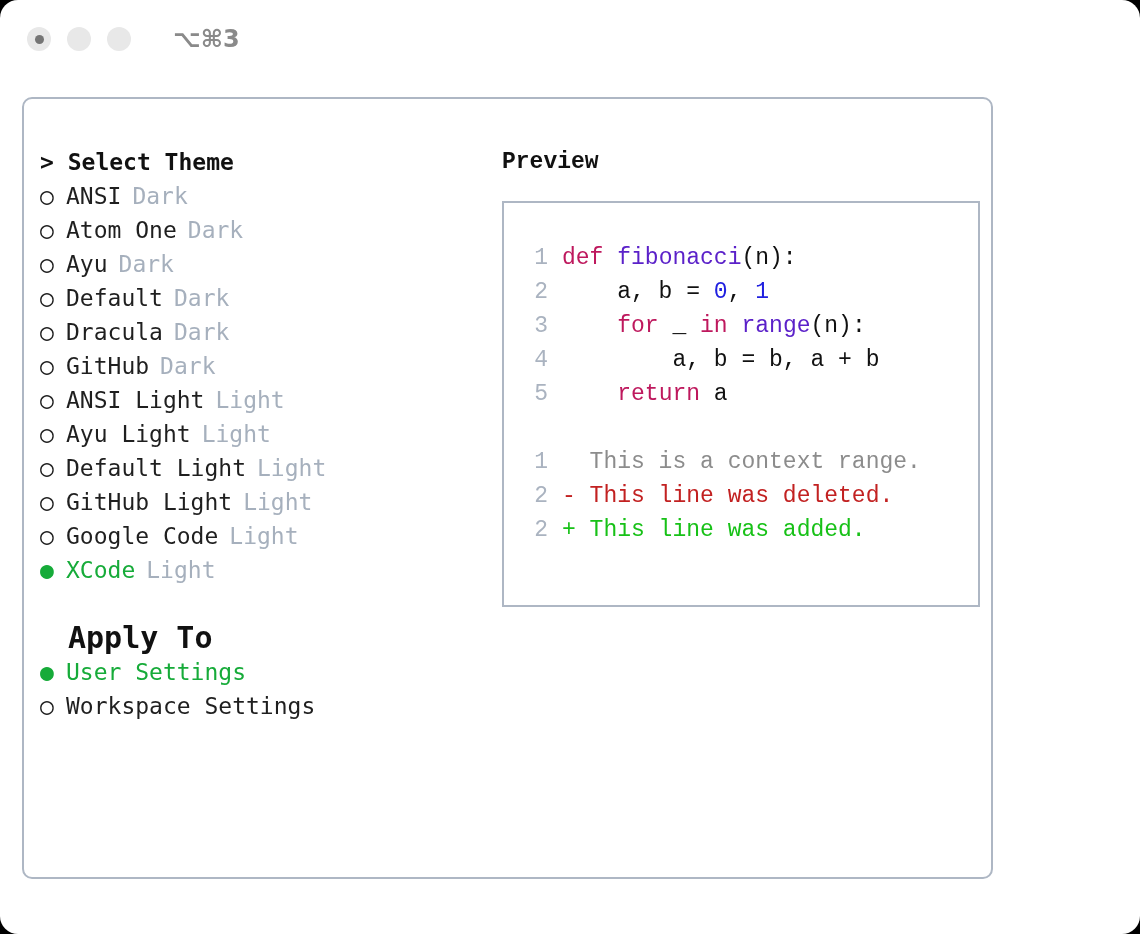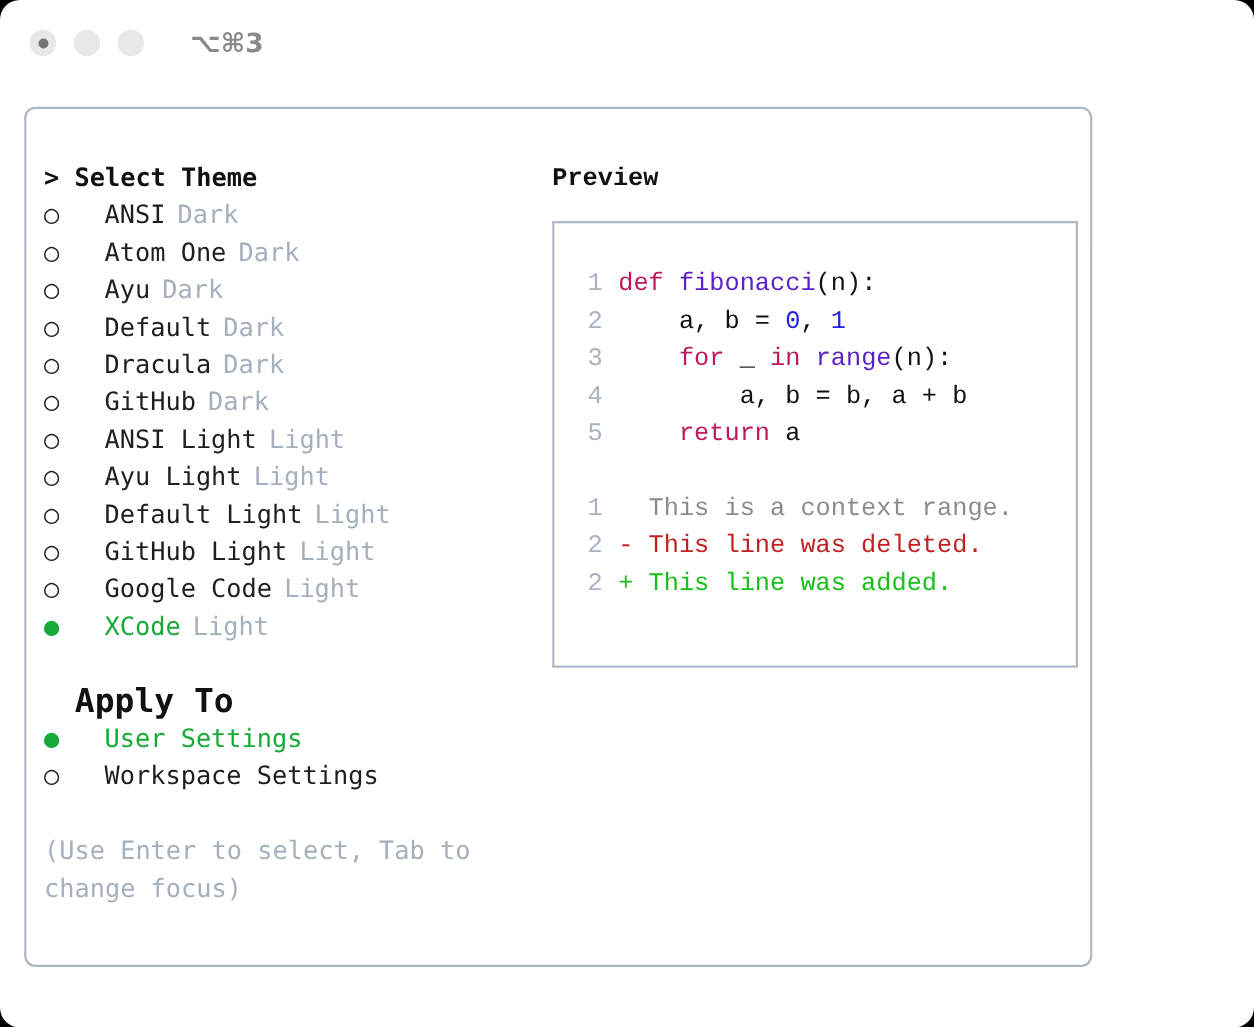--- a/index.html
+++ b/index.html
@@ -98,21 +98,21 @@
     white-space: pre;
   }
   .marker {
     display: inline-block;
     width: 26px;
     flex: 0 0 26px;
     color: #1f1f1f;
     font-size: 23px;
   }
   .opt.selected .marker { color: #16ab39; }
-  .opt-label { color: #1f1f1f; margin-left: 29px; }
+  .opt-label { color: #1f1f1f; }
   .opt.selected .opt-label { color: #16ab39; }
   .opt-tag {
     color: #a6b0bd;
     margin-left: 11px;
   }
   .spacer-row { height: 34px; }
   .apply-head {
     font-size: 30px;
     font-weight: bold;
     color: #111111;
@@ -207,21 +207,20 @@
           <div class="opt"><span class="marker">○</span><span class="opt-label">GitHub Light</span><span class="opt-tag">Light</span></div>
           <div class="opt"><span class="marker">○</span><span class="opt-label">Google Code</span><span class="opt-tag">Light</span></div>
           <div class="opt selected"><span class="marker">●</span><span class="opt-label">XCode</span><span class="opt-tag">Light</span></div>
         </div>
       <div class="spacer-row"></div>
       <div class="apply-head">Apply To</div>
       <div id="apply-items">
           <div class="opt selected"><span class="marker">●</span><span class="opt-label">User Settings</span></div>
           <div class="opt"><span class="marker">○</span><span class="opt-label">Workspace Settings</span></div>
         </div>
-      <div class="hint">(Use Enter to select, Tab to change focus)</div>
     </div>
 
     <div class="right-col">
       <div class="preview-title">Preview</div>
       <div class="preview-box">
         <div id="code-block">
             <div class="code-line"><span class="lnum">1</span><span><span class="tok-kw">def </span><span class="tok-fn">fibonacci</span><span class="tok-plain">(n):</span></span></div>
             <div class="code-line"><span class="lnum">2</span><span><span class="tok-plain">    a, b = </span><span class="tok-num">0</span><span class="tok-plain">, </span><span class="tok-num">1</span></span></div>
             <div class="code-line"><span class="lnum">3</span><span><span class="tok-plain">    </span><span class="tok-kw">for</span><span class="tok-plain"> _ </span><span class="tok-kw">in</span><span class="tok-plain"> </span><span class="tok-fn">range</span><span class="tok-plain">(n):</span></span></div>
             <div class="code-line"><span class="lnum">4</span><span><span class="tok-plain">        a, b = b, a + b</span></span></div>

